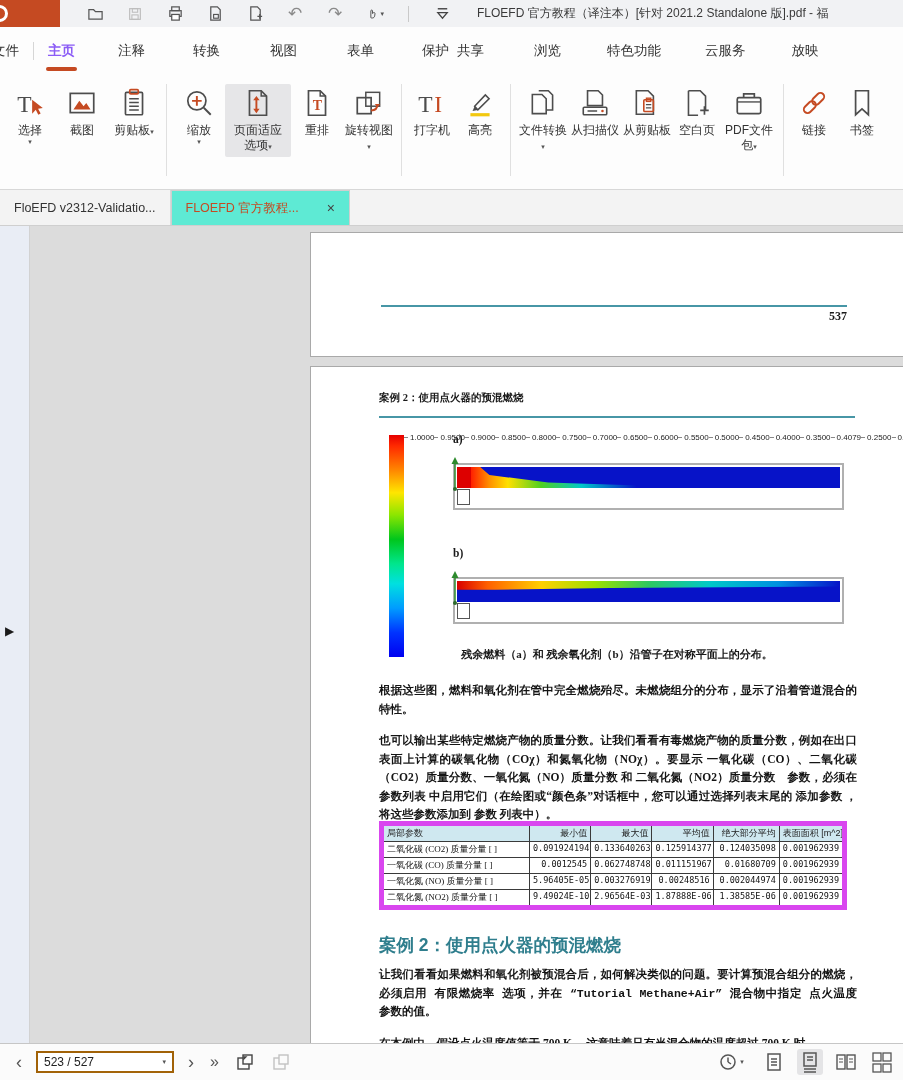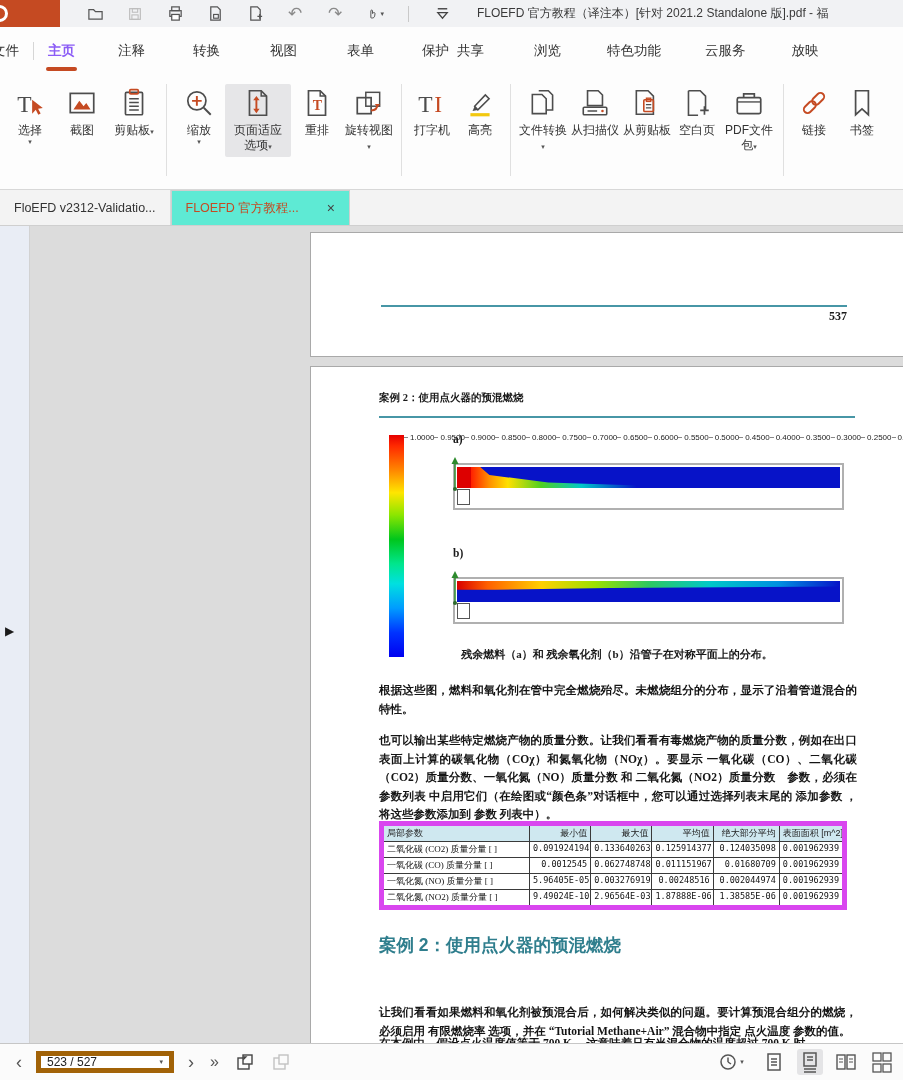--- a/index.html
+++ b/index.html
@@ -105,21 +105,21 @@
   .c0 { width:148px; } .c1,.c2,.c3 { width:62px; text-align:right; }
   .c4 { width:67px; text-align:right; } .c5 { width:63px; text-align:right; }
   .tbody .td.c0 { font-family:"Liberation Serif",serif; font-size:9px; }
 
   .section-head { position:absolute; left:68px; top:566px; font-size:17.5px; font-weight:bold; color:#2f7e8d; }
 
   
   .statusbar { position:absolute; left:0; top:1043px; width:903px; height:37px; background:#fbfbfb;
     border-top:1px solid #c6c6c6; display:flex; align-items:center; padding:0 8px; }
   .sb-btn { color:#555; font-size:15px; padding:0 8px; line-height:1; }
-  .pagebox { width:138px; height:22px; background:#fff; border:5px solid #a16207; display:flex;
+  .pagebox { width:138px; height:22px; background:#fff; border:2px solid #a16207; display:flex;
     align-items:center; padding:0 6px; margin:0 6px; }
   .pagebox .val { flex:1; font-size:12px; color:#222; }
   .sb-icons-right { margin-left:auto; display:flex; align-items:center; gap:10px; }
   .viewbtn { width:26px; height:26px; display:flex; align-items:center; justify-content:center; border-radius:3px; }
   .viewbtn.active { background:#e4e4e6; }
   svg { display:block; }
 </style>
 </head>
 <body>
 
@@ -442,21 +442,21 @@
             <div class="tickrow">
               <span class="tickmark"></span>
               <span>0.4000</span>
             </div>
             <div class="tickrow">
               <span class="tickmark"></span>
               <span>0.3500</span>
             </div>
             <div class="tickrow">
               <span class="tickmark"></span>
-              <span>0.3000</span>
+              <span>0.4079</span>
             </div>
             <div class="tickrow">
               <span class="tickmark"></span>
               <span>0.2500</span>
             </div>
             <div class="tickrow">
               <span class="tickmark"></span>
               <span>0.2000</span>
             </div>
             <div class="tickrow">
@@ -553,21 +553,21 @@
             <div class="td c3">1.87888E-06</div>
             <div class="td c4">1.38585E-06</div>
             <div class="td c5">0.001962939</div>
           </div>
           </div>
       </div>
 
 
       <div class="section-head">案例 2：使用点火器的预混燃烧</div>
 
-      <div class="para serif" style="top:636px;">让我们看看如果燃料和氧化剂被预混合后，如何解决类似的问题。要计算预混合组分的燃烧，必须启用 有限燃烧率 选项，并在 “Tutorial Methane+Air” 混合物中指定 点火温度 参数的值。</div>
+      <div class="para serif" style="top:599px;font-family:Liberation Mono, monospace;">让我们看看如果燃料和氧化剂被预混合后，如何解决类似的问题。要计算预混合组分的燃烧，必须启用 有限燃烧率 选项，并在 “Tutorial Methane+Air” 混合物中指定 点火温度 参数的值。</div>
       <div class="para serif" style="top:667px;">在本例中，假设点火温度值等于 700 K。 这意味着只有当混合物的温度超过 700 K 时</div>
     </div>
   </div>
 
   <div class="statusbar">
     <span class="sb-btn" style="font-size:18px;">‹</span>
     <div class="pagebox">
       <span class="val">523 / 527</span>
       <span class="caret">▾</span>
     </div>

